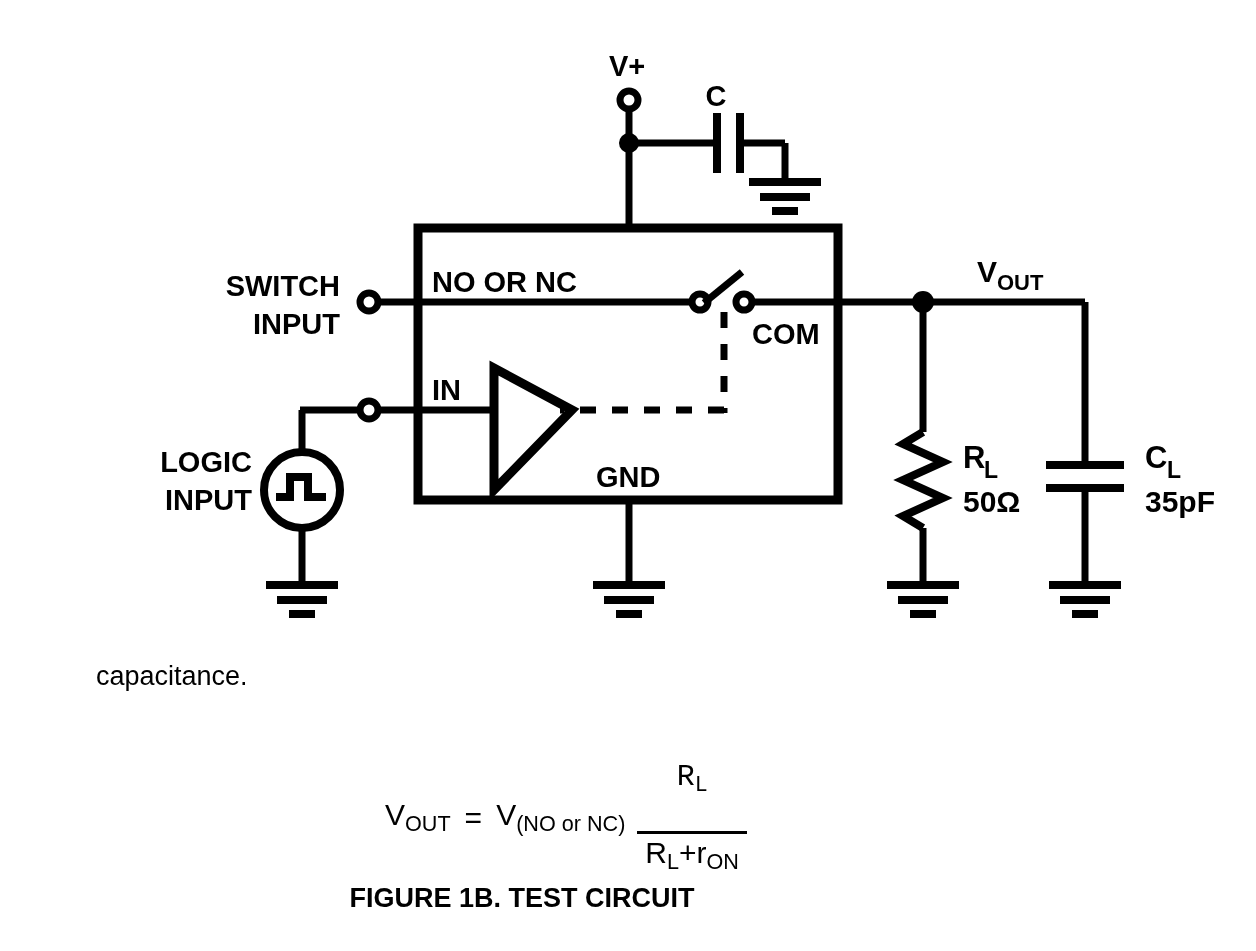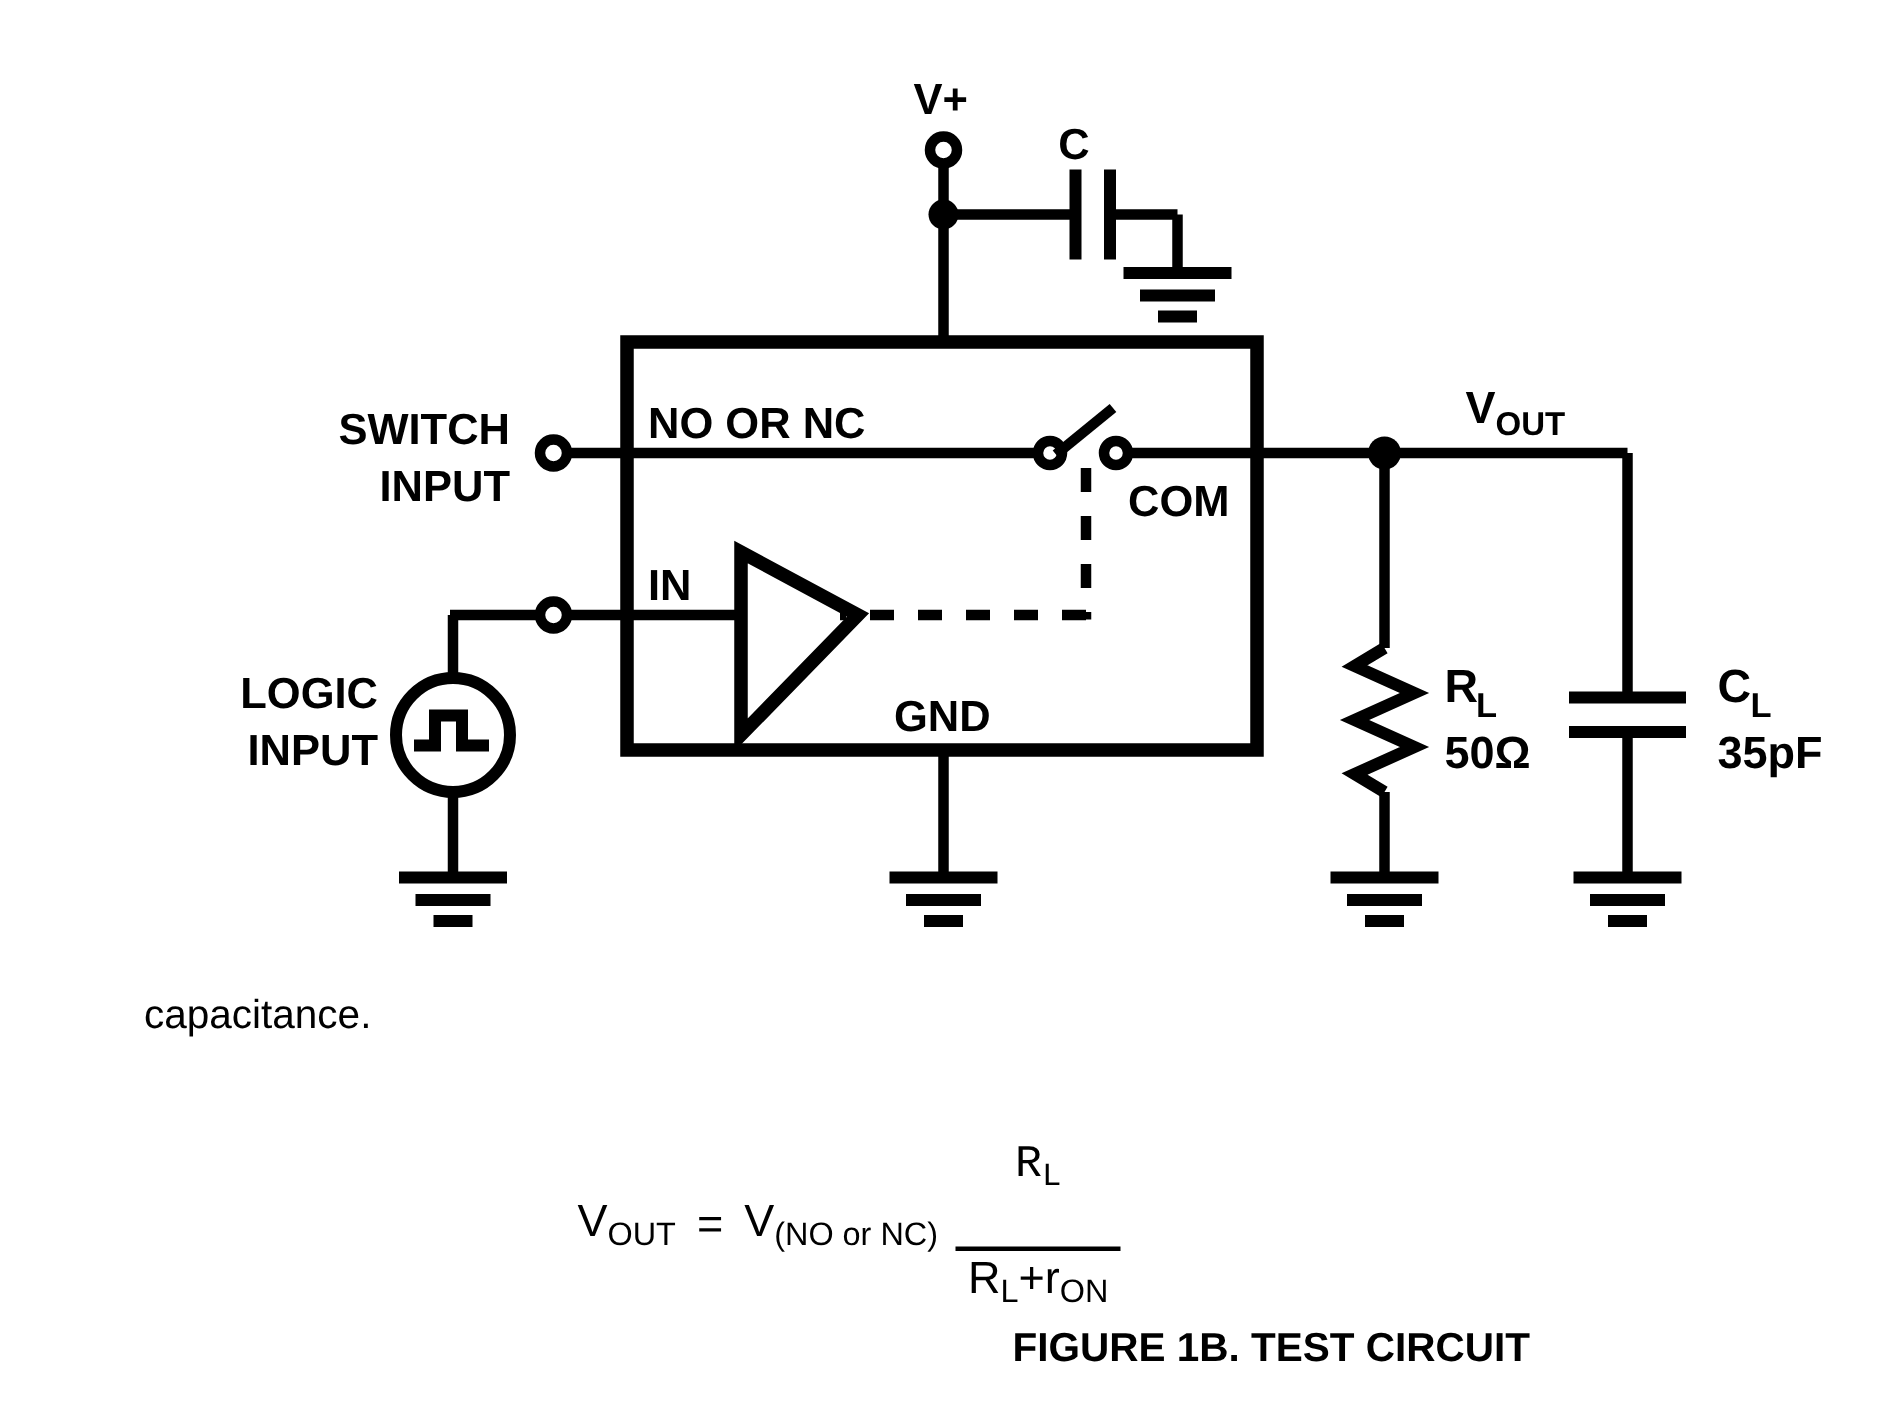--- a/index.html
+++ b/index.html
@@ -210,15 +210,15 @@
   <div class="formula" style="left:385px; top:760px;">
     <span><span>V</span><span class="sub">OUT</span></span>
     <span style="margin:0 14px;">=</span>
     <span><span>V</span><span class="sub">(NO or NC)</span></span>
     <span class="frac">
       <span class="num"><span>R</span><span class="sub">L</span></span>
       <span class="den"><span>R</span><span class="sub">L</span><span>+</span><span>r</span><span class="sub">ON</span></span>
     </span>
   </div>
 
-  <div class="caption" style="left:0; top:883px; width:1020px; text-align:right;">FIGURE 1B.  TEST CIRCUIT</div>
+  <div class="caption" style="left:12px; top:883px; width:1020px; text-align:center;">FIGURE 1B.  TEST CIRCUIT</div>
 
 </div>
 
 </body></html>

